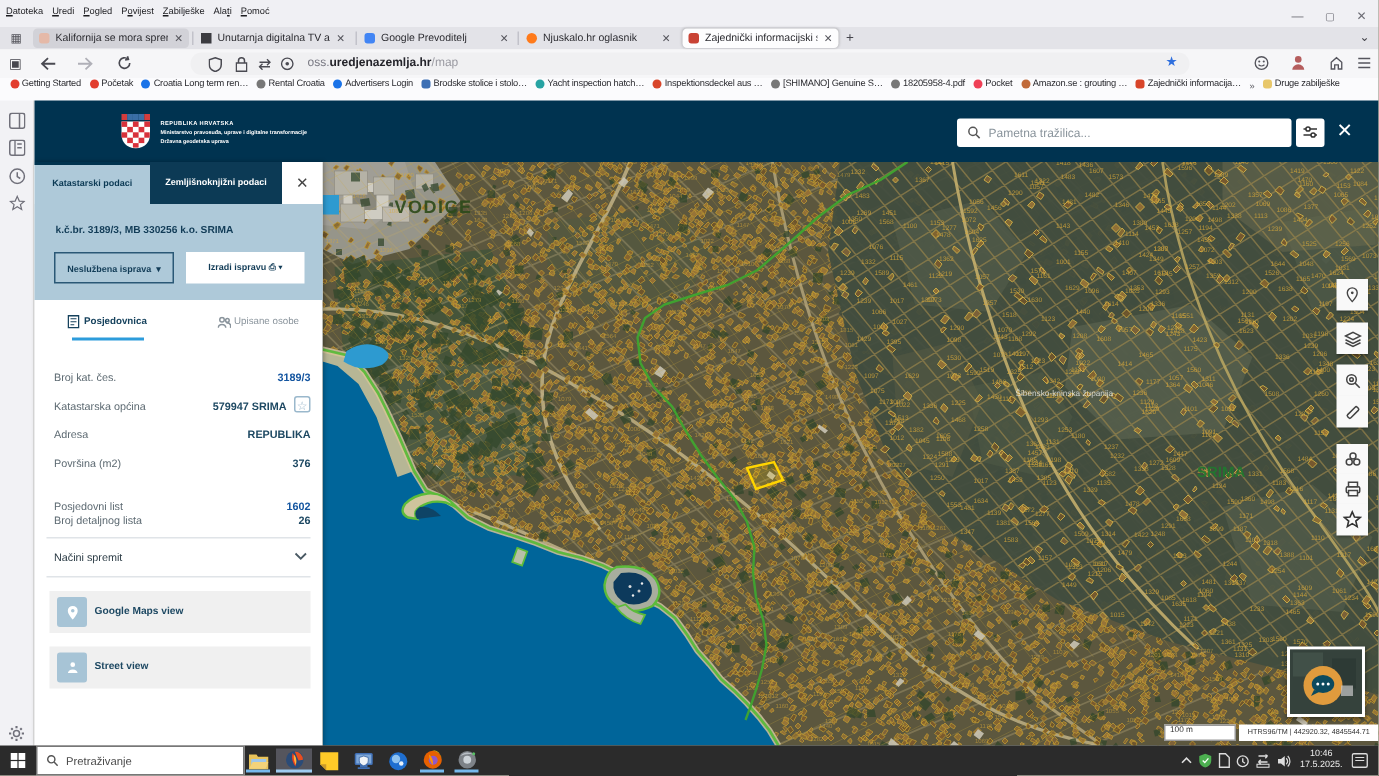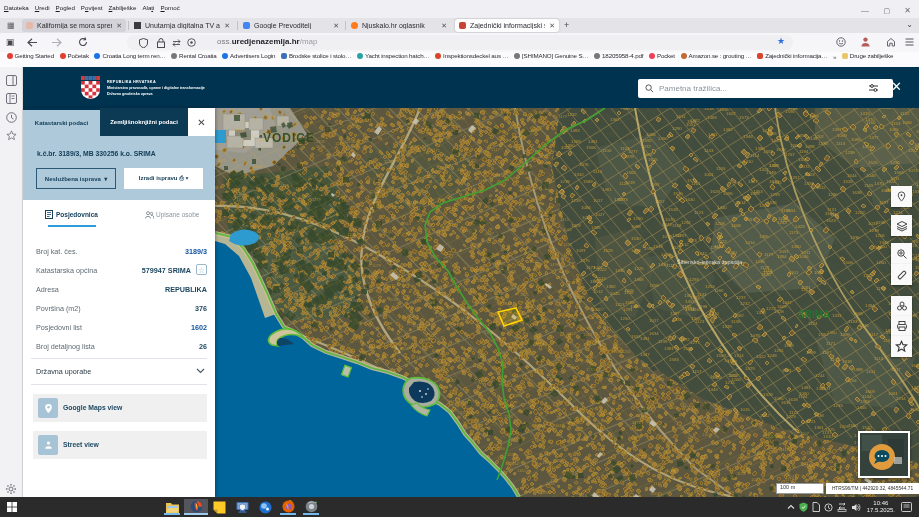--- a/index.html
+++ b/index.html
@@ -18,21 +18,21 @@
 .navico{color:#46464e;font-size:9px}
 #bookbar{left:0;top:52px;width:919px;height:15px;background:#fbfbfd;font-size:6.2px;color:#2b2b30;white-space:nowrap;letter-spacing:-0.15px}
 .bk{display:inline-flex;align-items:center;margin-right:4px}
 .bk i{display:inline-block;width:6px;height:6px;border-radius:2px;margin-right:2px;font-style:normal}
 
 #fxside{left:0;top:67px;width:23px;height:430px;background:#f2f2f5;border-right:1px solid #ddd;color:#5a5a60}
 
 #appheader{left:23px;top:67px;width:896px;height:41px;background:#003350}
 #coat{left:80px;top:76px;width:21px;height:23px}
 #hdrtxt{left:107px;top:79px;color:#fff;font-size:3.6px;line-height:6px}
-#searchbox{left:638px;top:79px;width:255px;height:19px;background:#fff;border-radius:2px;display:flex;align-items:center;font-size:8px;color:#8a949c}
+#searchbox{left:638px;top:79px;width:223px;height:19px;background:#fff;border-radius:2px;display:flex;align-items:center;font-size:8px;color:#8a949c}
 #filterbtn{left:864px;top:79px;width:19px;height:19px;background:#fff;border-radius:2px}
 #hdrx{left:891px;top:79px;color:#fff;font-size:13px;font-weight:300}
 
 #panel{left:23px;top:108px;width:192px;height:389px;background:#fff;box-shadow:1px 0 3px rgba(0,0,0,.3)}
 #ptabs{position:absolute;left:0;top:0;width:192px;height:28px;background:#fff}
 .ptab{position:absolute;top:0;height:28px;font-size:6px;font-weight:bold;display:flex;align-items:center;justify-content:center;text-align:center}
 #ptab1{left:0;width:77px;background:#aec9d9;color:#0c3a55;border-top:2px solid #00334f}
 #ptab2{left:77px;width:88px;background:#0c3a55;color:#fff}
 #ptabx{left:165px;width:27px;color:#444;font-weight:400;font-size:10px}
 #pblue{position:absolute;left:0;top:28px;width:192px;height:64px;background:#aec9d9}
@@ -118,21 +118,21 @@
       <rect x="0.5" y="4" width="7" height="5.5" fill="none" stroke="#4a4a52" stroke-width="1"></rect>
       <path d="M2 4 V2.5 a2 2 0 0 1 4 0 V4" fill="none" stroke="#4a4a52" stroke-width="1"></path>
     </svg>
  <svg class="abs" style="left:45px;top:4px" width="9" height="8" viewBox="0 0 9 8">
       <path d="M1 2.5 H8 M6 0.5 L8 2.5 L6 4.5 M8 5.5 H1 M3 3.5 L1 5.5 L3 7.5" stroke="#4a4a52" stroke-width="0.9" fill="none"></path>
     </svg>
  <svg class="abs" style="left:60px;top:3px" width="9" height="9" viewBox="0 0 9 9">
       <circle cx="4.5" cy="4.5" r="3.8" fill="none" stroke="#4a4a52" stroke-width="0.9"></circle>
       <circle cx="4.5" cy="4.5" r="1.2" fill="#4a4a52"></circle>
     </svg>
- <span class="abs" style="left:90px;top:2px;color:#7a7a84">oss.<b style="color:#23232a">uredjenazemlja.hr</b><span style="color:#9a9aa2">/map</span></span>
+ <span class="abs" style="left:78px;top:2px;color:#7a7a84">oss.<b style="color:#23232a">uredjenazemlja.hr</b><span style="color:#9a9aa2">/map</span></span>
  <span class="abs" style="left:650px;top:1px;color:#2f6fde;font-size:9px">★</span>
 </div>
 <svg class="abs" style="left:836px;top:37px" width="10" height="10" viewBox="0 0 10 10">
     <circle cx="5" cy="5" r="4.2" fill="none" stroke="#55555d" stroke-width="0.9"></circle>
     <circle cx="3.5" cy="4" r="0.7" fill="#55555d"></circle>
     <circle cx="6.5" cy="4" r="0.7" fill="#55555d"></circle>
     <path d="M3 6.2 Q5 7.8 7 6.2" fill="none" stroke="#55555d" stroke-width="0.8"></path>
   </svg>
 <svg class="abs" style="left:860px;top:36px" width="11" height="11" viewBox="0 0 11 11">
     <circle cx="5.5" cy="3.6" r="2.2" fill="#b55d5d"></circle>
@@ -993,24 +993,24 @@
       <path d="M6 4.6 a2 2 0 0 1 2.5 2.9" fill="none" stroke="#8a949c"></path>
     </svg>
     <div class="abs" style="left:133px;top:103px;font-size:6.5px;color:#8a949c">Upisane osobe</div>
  <div class="abs" style="left:25px;top:117px;width:48px;height:2px;background:#2d9cdb"></div>
  <div class="abs" style="left:0px;top:119px;width:192px;height:1px"></div>
 
  <div class="row" style="top:139px">Broj kat. čes.<a>3189/3</a></div>
  <div class="row" style="top:158px">Katastarska općina<b style="right:16px">579947 SRIMA</b><span class="abs" style="right:0;top:-2px;width:11px;height:11px;border:1px solid #9ab8cc;border-radius:2px;color:#9ab8cc;font-size:8px;text-align:center;line-height:11px">☆</span></div>
  <div class="row" style="top:177px">Adresa<b>REPUBLIKA</b></div>
  <div class="row" style="top:196px">Površina (m2)<b>376</b></div>
- <div class="row" style="top:215px">Posjedovni list<a>1602</a></div>
+ <div class="row" style="top:225px">Posjedovni list<a>1602</a></div>
  <div class="row" style="top:234px">Broj detaljnog lista<b>26</b></div>
  <div class="abs" style="left:8px;top:250px;width:176px;height:1px;background:#e0e4e8"></div>
- <div class="row" style="top:259px;color:#2b3b45">Državna uporabe</div>
+ <div class="row" style="top:259px;color:#2b3b45">Načini spremit</div>
     <svg class="abs" style="right:10px;top:260px" width="9" height="6" viewBox="0 0 9 6">
       <path d="M1 1 L4.5 4.5 L8 1" fill="none" stroke="#4a5a64" stroke-width="1.2"></path>
     </svg>
  <div class="abs" style="left:8px;top:276px;width:176px;height:1px;background:#e0e4e8"></div>
 
  <div class="abs" style="left:10px;top:286px;width:174px;height:28px;background:#f0f0f0">
    <div class="abs" style="left:5px;top:4px;width:20px;height:20px;background:#a7c4d6;border-radius:2px;color:#fff;display:flex;align-items:center;justify-content:center">
         <svg width="11" height="11" viewBox="0 0 12 12">
           <path d="M6 1 a3.6 3.6 0 0 1 3.6 3.6 C9.6 7.2 6 11 6 11 S2.4 7.2 2.4 4.6 A3.6 3.6 0 0 1 6 1 Z" fill="#fff"></path>
           <circle cx="6" cy="4.6" r="1.3" fill="#a7c4d6"></circle>
@@ -1031,20 +1031,27 @@
 
 <div class="abs" id="taskbar">
  <svg class="abs" style="left:7px;top:5px" width="10" height="10" viewBox="0 0 10 10">
       <g fill="#fff">
         <rect x="0" y="0" width="4.6" height="4.6"></rect>
         <rect x="5.4" y="0" width="4.6" height="4.6"></rect>
         <rect x="0" y="5.4" width="4.6" height="4.6"></rect>
         <rect x="5.4" y="5.4" width="4.6" height="4.6"></rect>
       </g>
     </svg>
+ <div id="tbsearch">
+      <svg style="margin-left:6px" width="8" height="8" viewBox="0 0 10 10">
+        <circle cx="4" cy="4" r="3" fill="none" stroke="#555" stroke-width="1.2"></circle>
+        <line x1="6.3" y1="6.3" x2="9.3" y2="9.3" stroke="#555" stroke-width="1.2"></line>
+      </svg>
+      <span style="margin-left:5px">Pretraživanje</span>
+    </div>
  <div class="tbico" style="left:164px;border-bottom:2px solid #76b9ed;padding-top:2px">
       <svg width="13" height="11" viewBox="0 0 13 11">
         <path d="M0 1 h5 l1 1.5 h7 v8.5 h-13 Z" fill="#e8c35a"></path>
         <rect x="1.5" y="4" width="10" height="5.5" fill="#9ec7ea"></rect>
         <path d="M0 10.5 l2.5 -4.5 h10.5 l-2 4.5 Z" fill="#f3d37a"></path>
       </svg>
     </div>
  <div class="tbico" style="left:186px;background:#55555d;border-bottom:2px solid #9ecbf0;width:24px;left:184px">
       <svg width="13" height="13" viewBox="0 0 13 13">
         <circle cx="6.5" cy="6.5" r="5.8" fill="#2b4b77"></circle>

